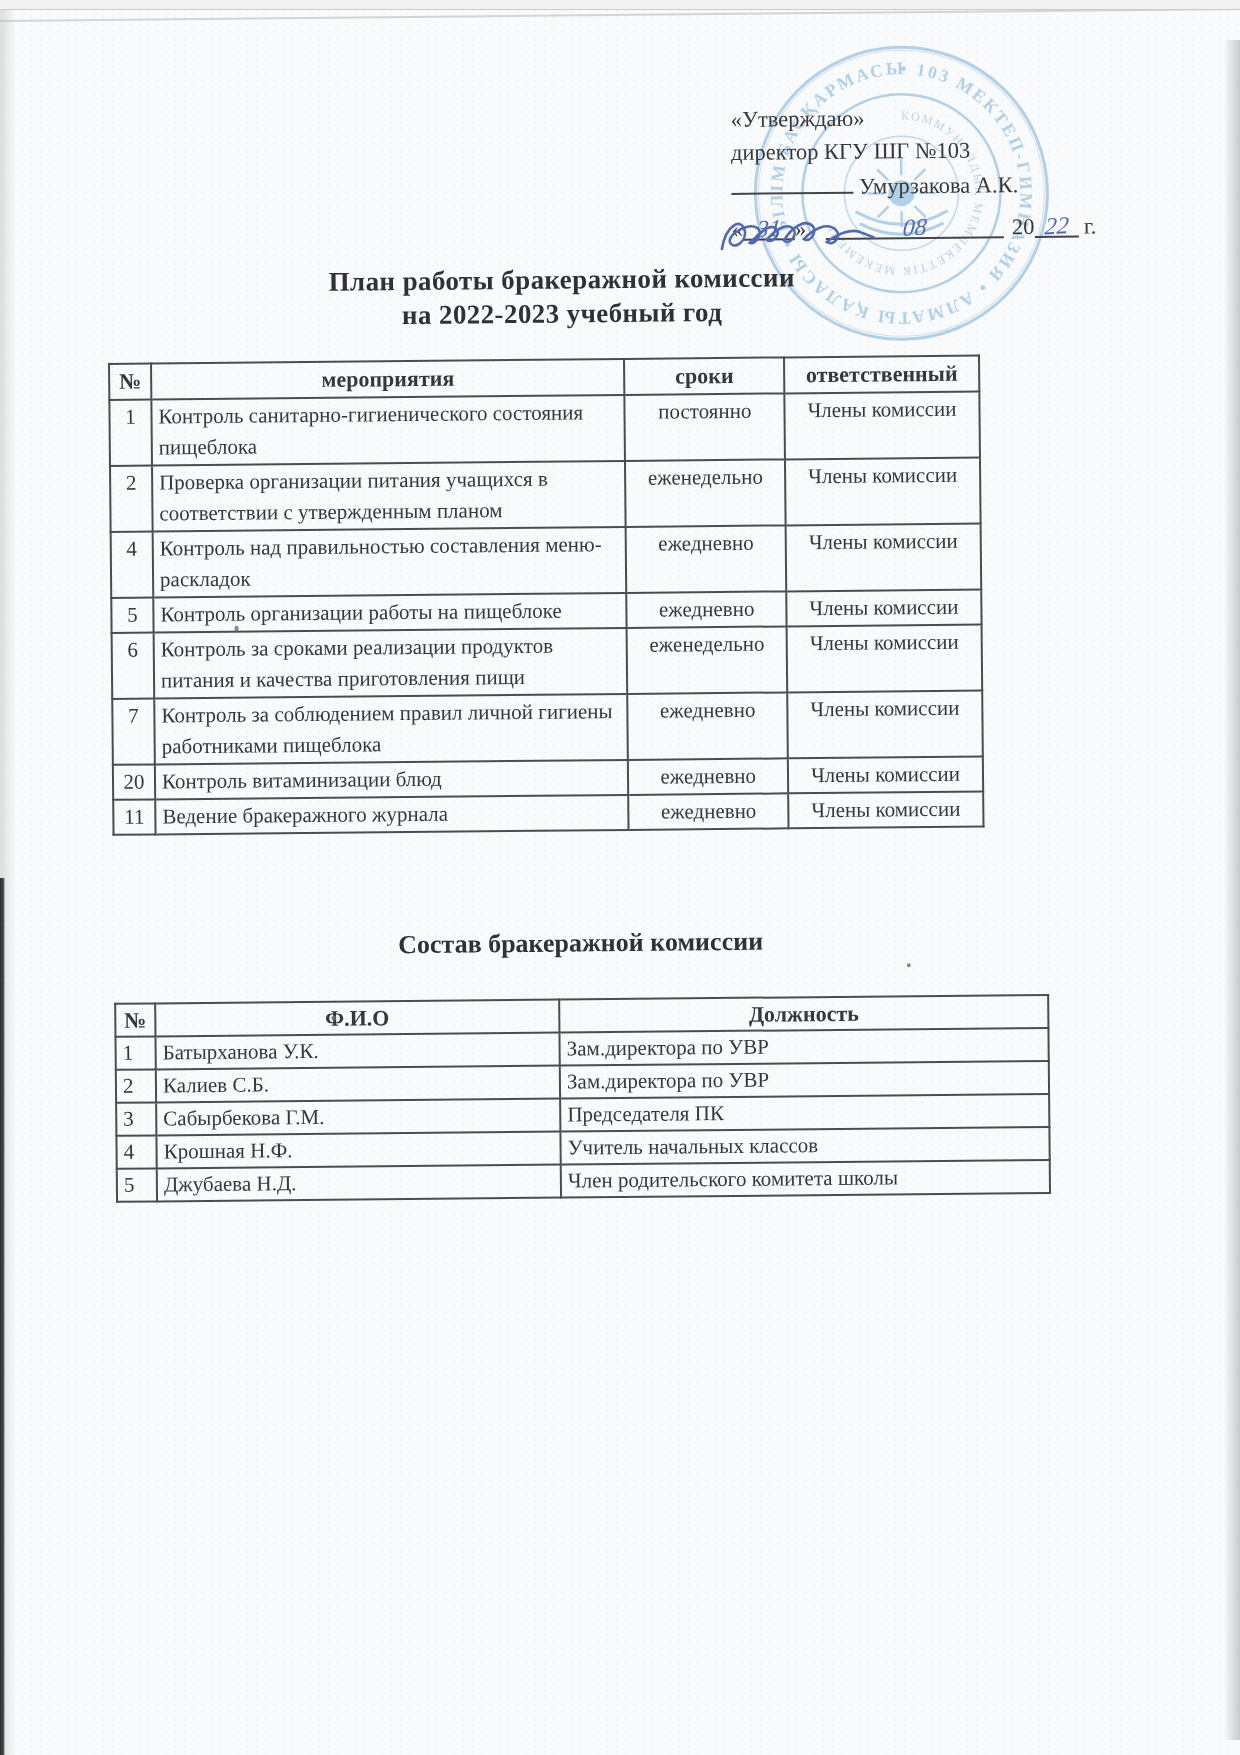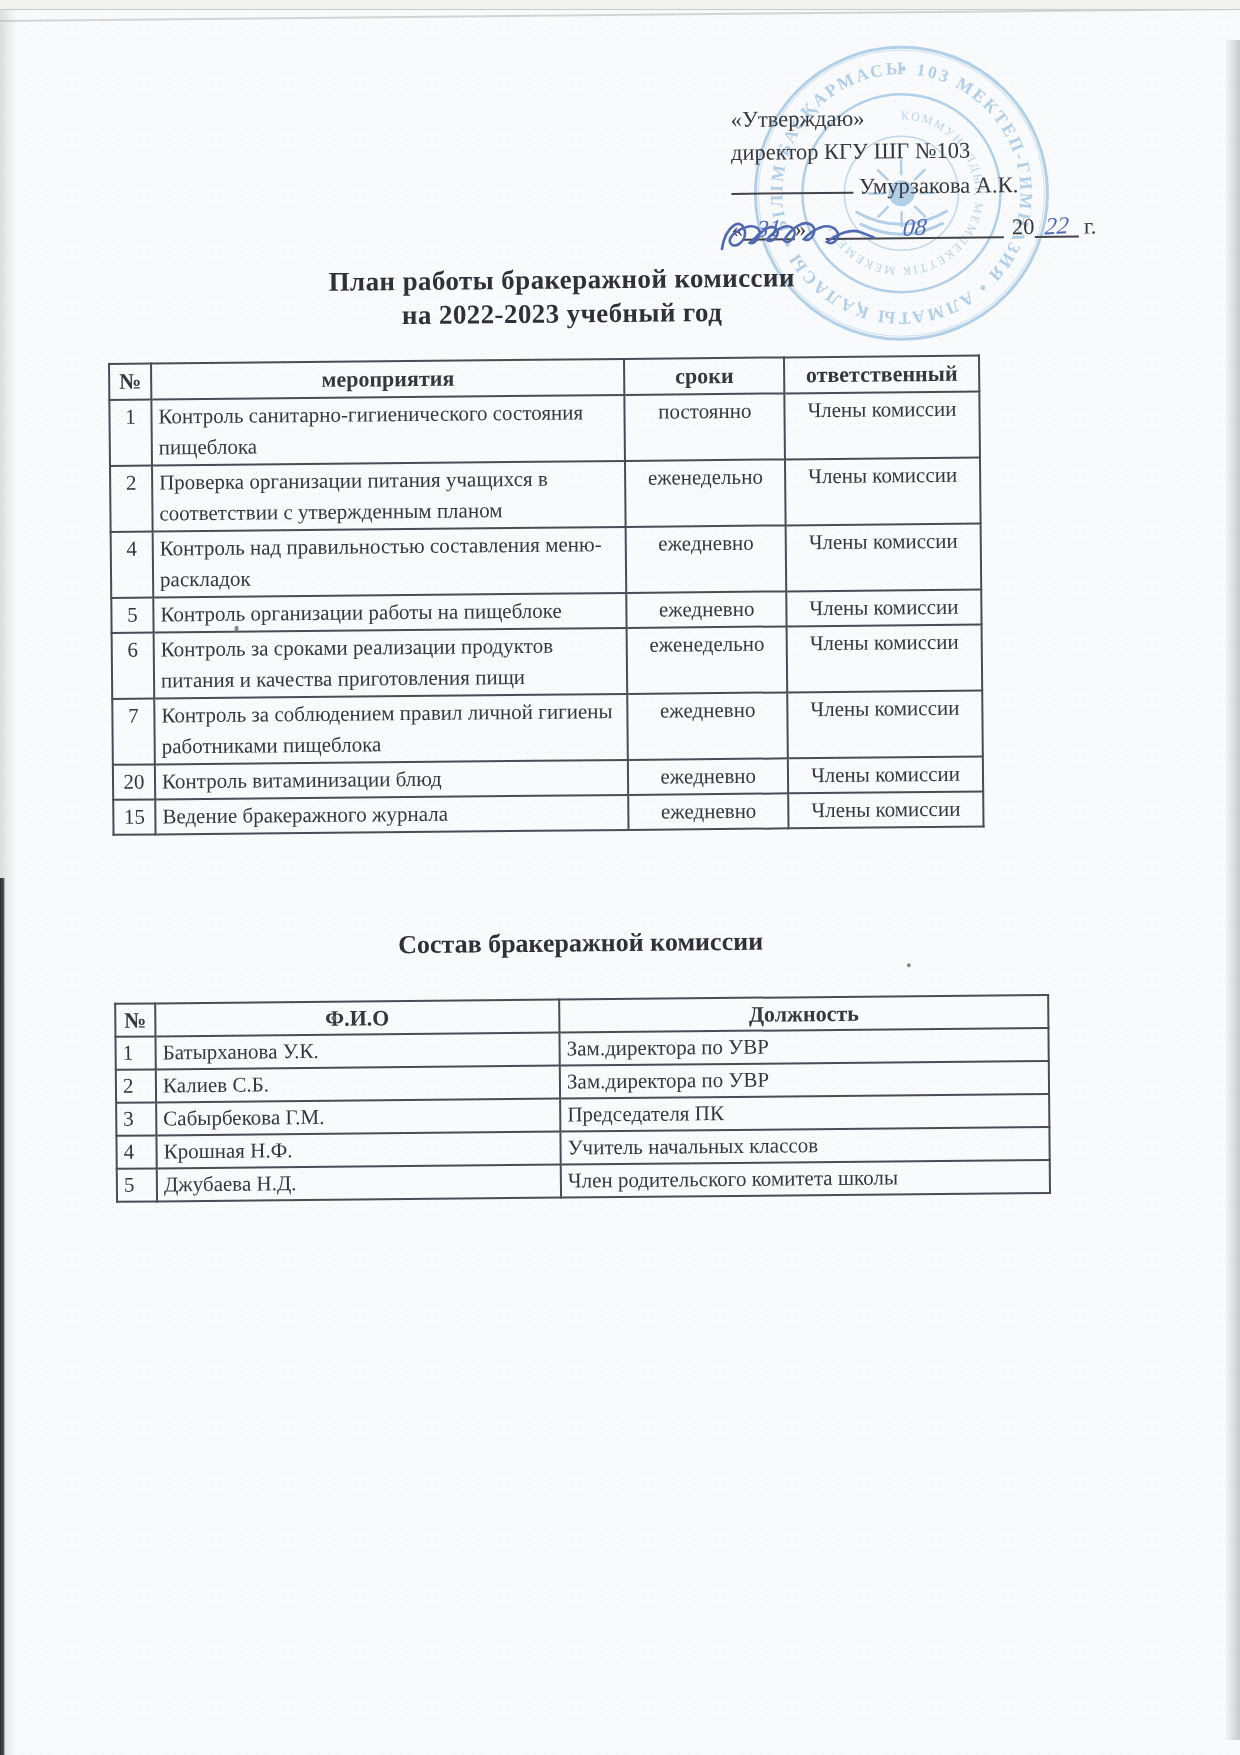--- a/index.html
+++ b/index.html
@@ -224,21 +224,21 @@
         </tr>
 
         <tr>
           <td class="num">20</td>
           <td class="act">Контроль витаминизации блюд</td>
           <td class="ctr">ежедневно</td>
           <td class="ctr">Члены комиссии</td>
         </tr>
 
         <tr>
-          <td class="num">15</td>
+          <td class="num">11</td>
           <td class="act">Ведение бракеражного журнала</td>
           <td class="ctr">ежедневно</td>
           <td class="ctr">Члены комиссии</td>
         </tr>
       </tbody>
   </table>
 
   <div class="section-title">Состав бракеражной комиссии</div>
 
   <table class="scan comp">

